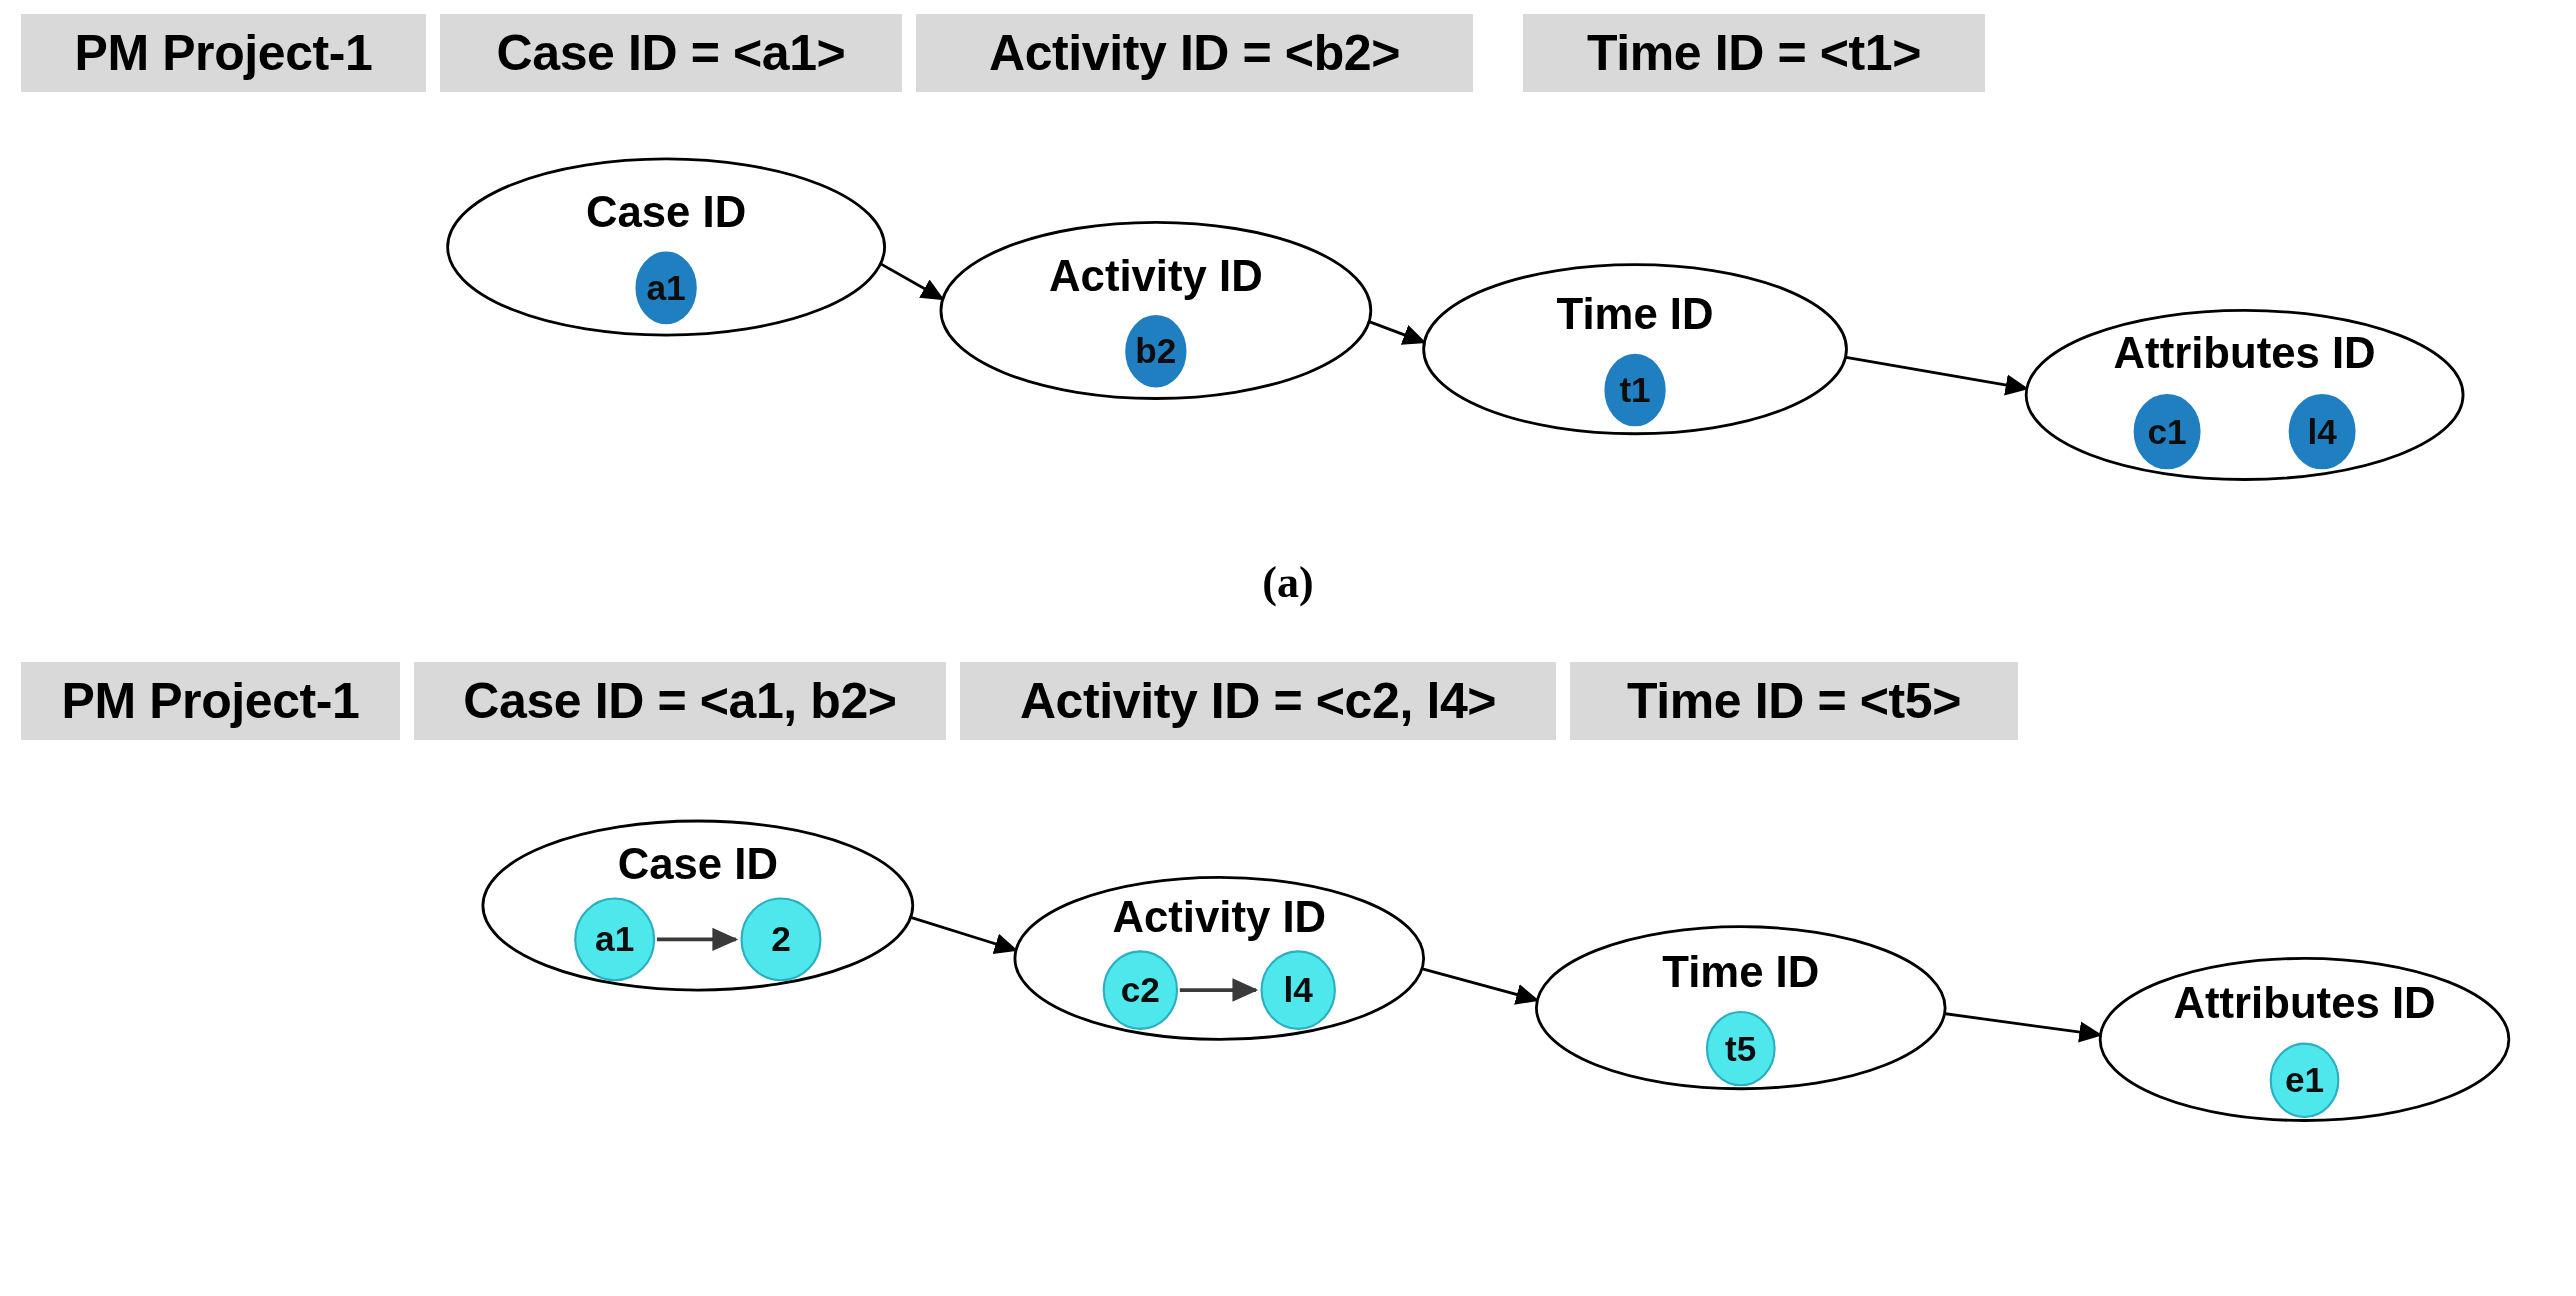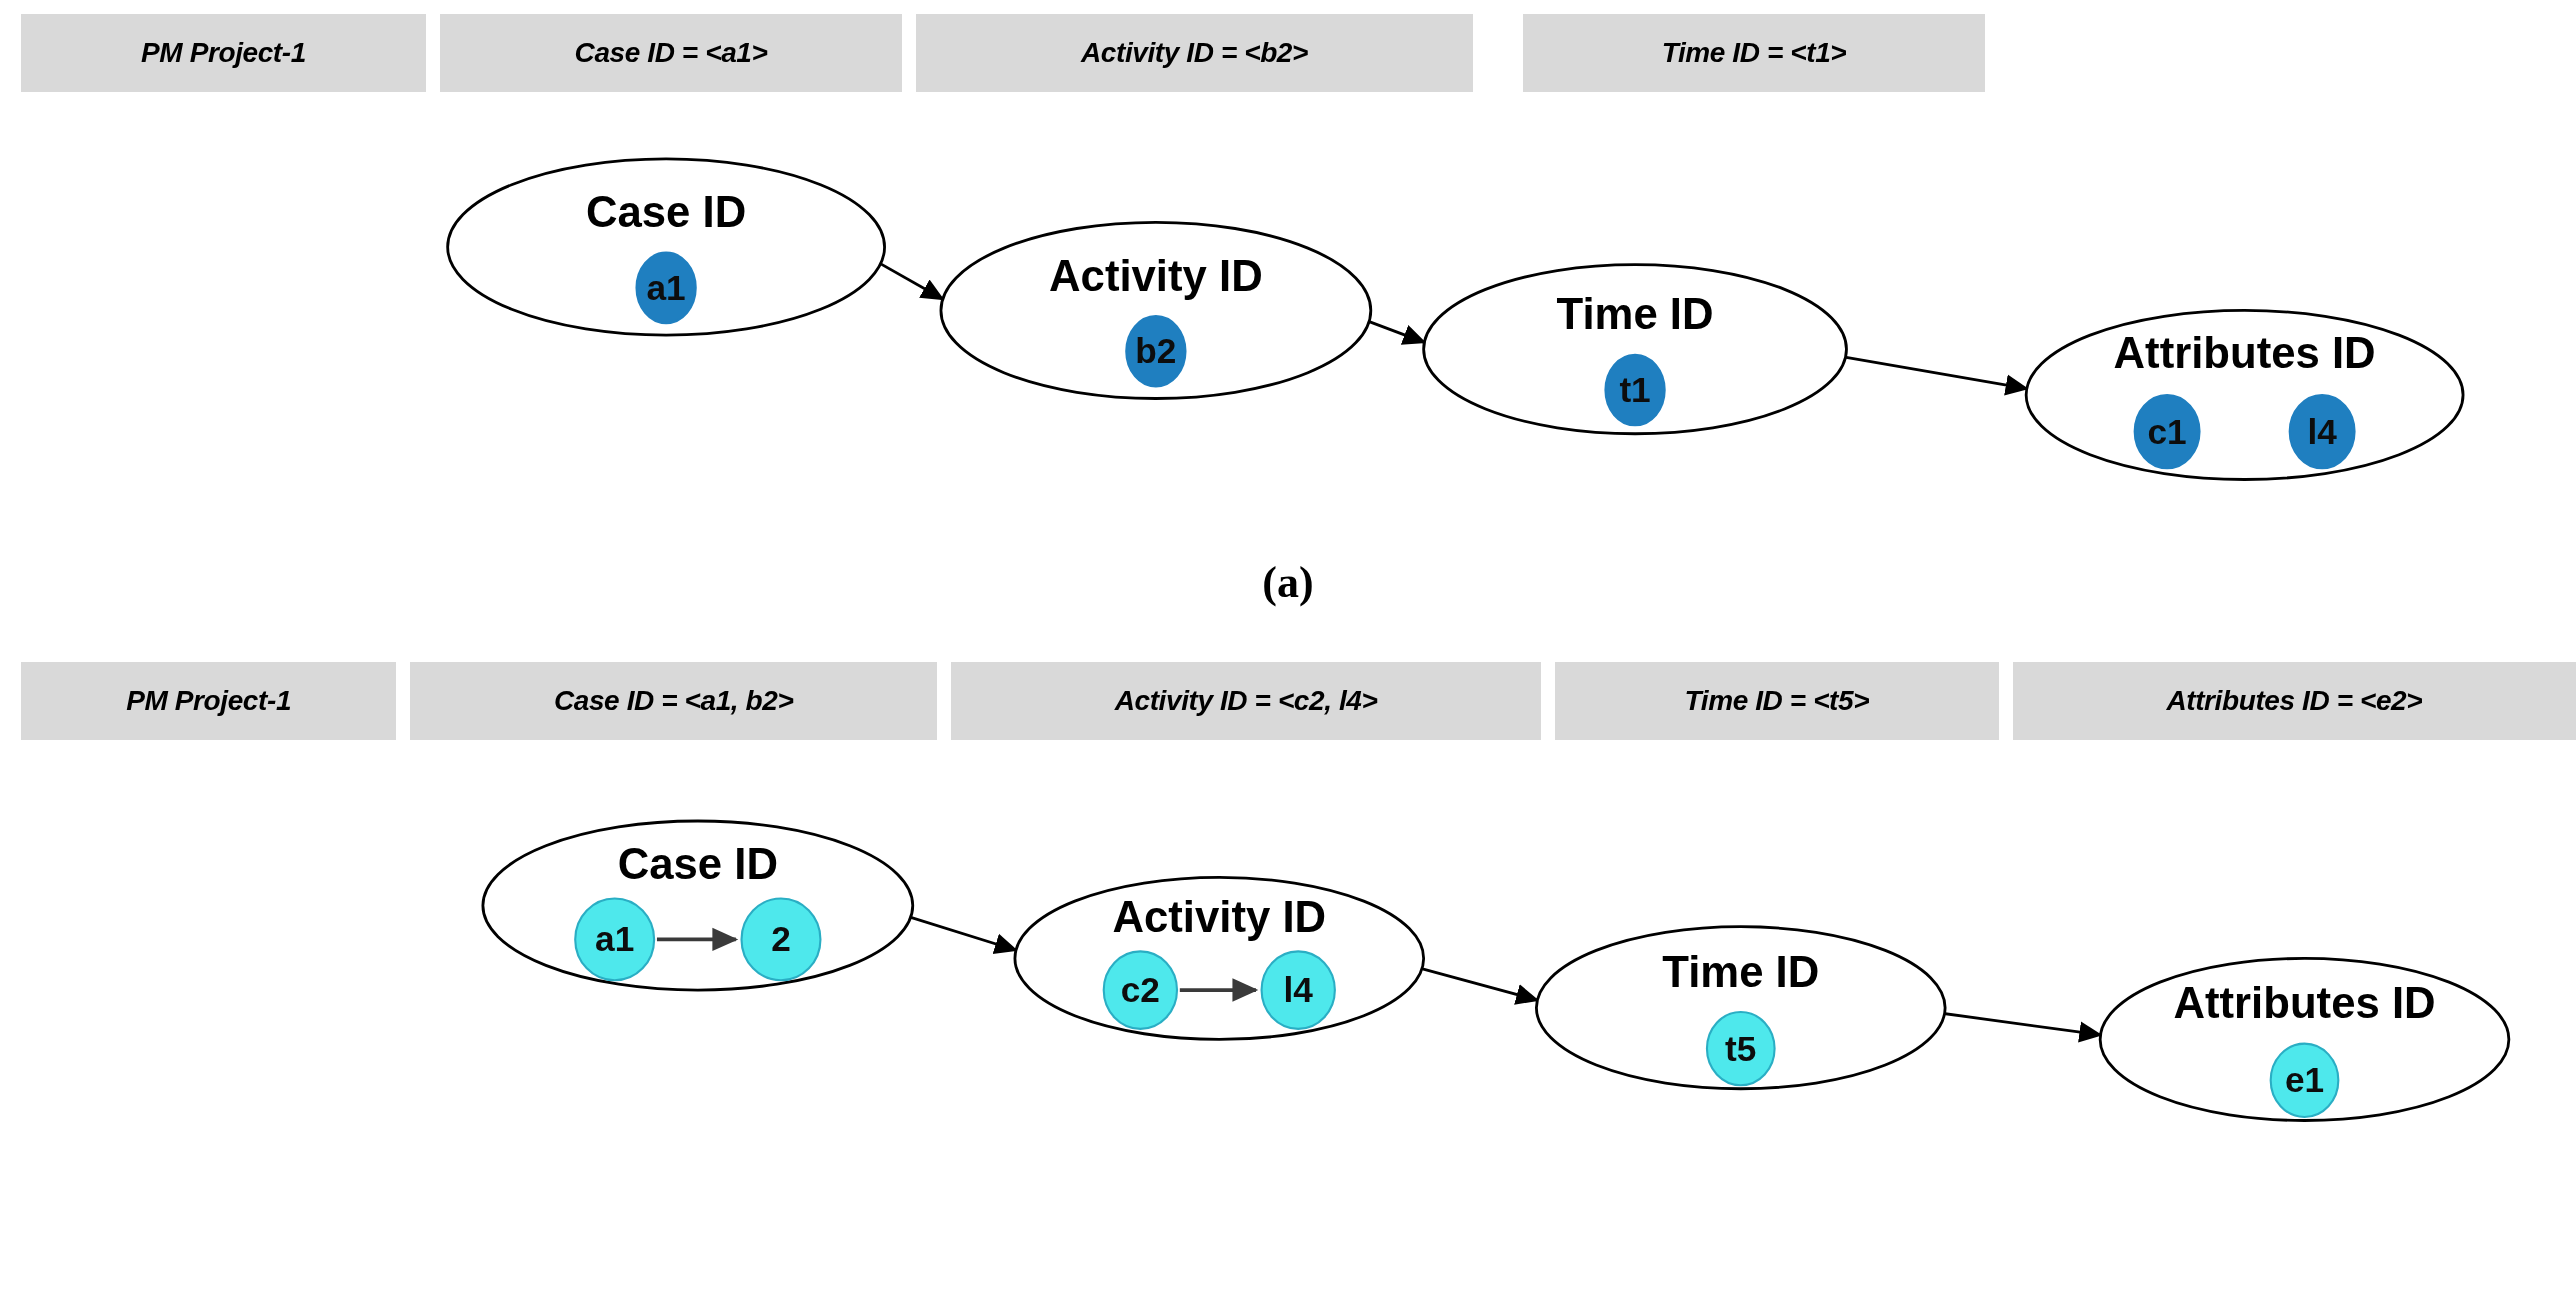--- a/index.html
+++ b/index.html
@@ -33,27 +33,26 @@
     display: flex;
     align-items: stretch;
   }
   .chip {
     background: #d9d9d9;
     color: #000000;
     display: flex;
     align-items: center;
     justify-content: center;
     font-weight: bold;
-    font-size: 28px;
+    font-size: 50px;
     letter-spacing: -0.4px;
     white-space: nowrap;
     box-sizing: border-box;
     padding: 0 18.3px;
     height: 78px;
-    font-style: italic;
   }
   .chip-gap { width: 14px; flex: 0 0 auto; }
   .row-lead { width: 21px; flex: 0 0 auto; }
 
   
   .canvas {
     position: absolute;
     left: 0;
     top: 99px;
     width: 2150px;
@@ -154,21 +153,20 @@
   <div class="header-row">
     <div class="row-lead"></div>
     <div class="chip" style="width: 379px;">PM Project-1</div>
     <div class="chip-gap"></div>
     <div class="chip" style="width: 532px;">Case ID = &lt;a1, b2&gt;</div>
     <div class="chip-gap"></div>
     <div class="chip" style="width: 596px;">Activity ID = &lt;c2, l4&gt;</div>
     <div class="chip-gap"></div>
     <div class="chip" style="width: 448px;">Time ID = &lt;t5&gt;</div>
     <div class="chip-gap"></div>
-    <div class="chip" style="width: 569px;">Attributes ID = &lt;e2&gt;</div>
   </div>
 
   <div class="canvas">
     <svg id="svg-b" width="2576" height="451" viewBox="0 0 3655 640">
       <defs>
         <marker id="arrow-b" viewBox="0 0 12 12" refX="10" refY="6" markerWidth="9" markerHeight="9" orient="auto-start-reverse">
           <path d="M 0 1 L 11 6 L 0 11 z" fill="#000000"></path>
         </marker>
         <marker id="arrow-b-inner" viewBox="0 0 12 12" refX="10" refY="6" markerWidth="8" markerHeight="8" orient="auto-start-reverse">
           <path d="M 0 1 L 11 6 L 0 11 z" fill="#3a3a3a"></path>

